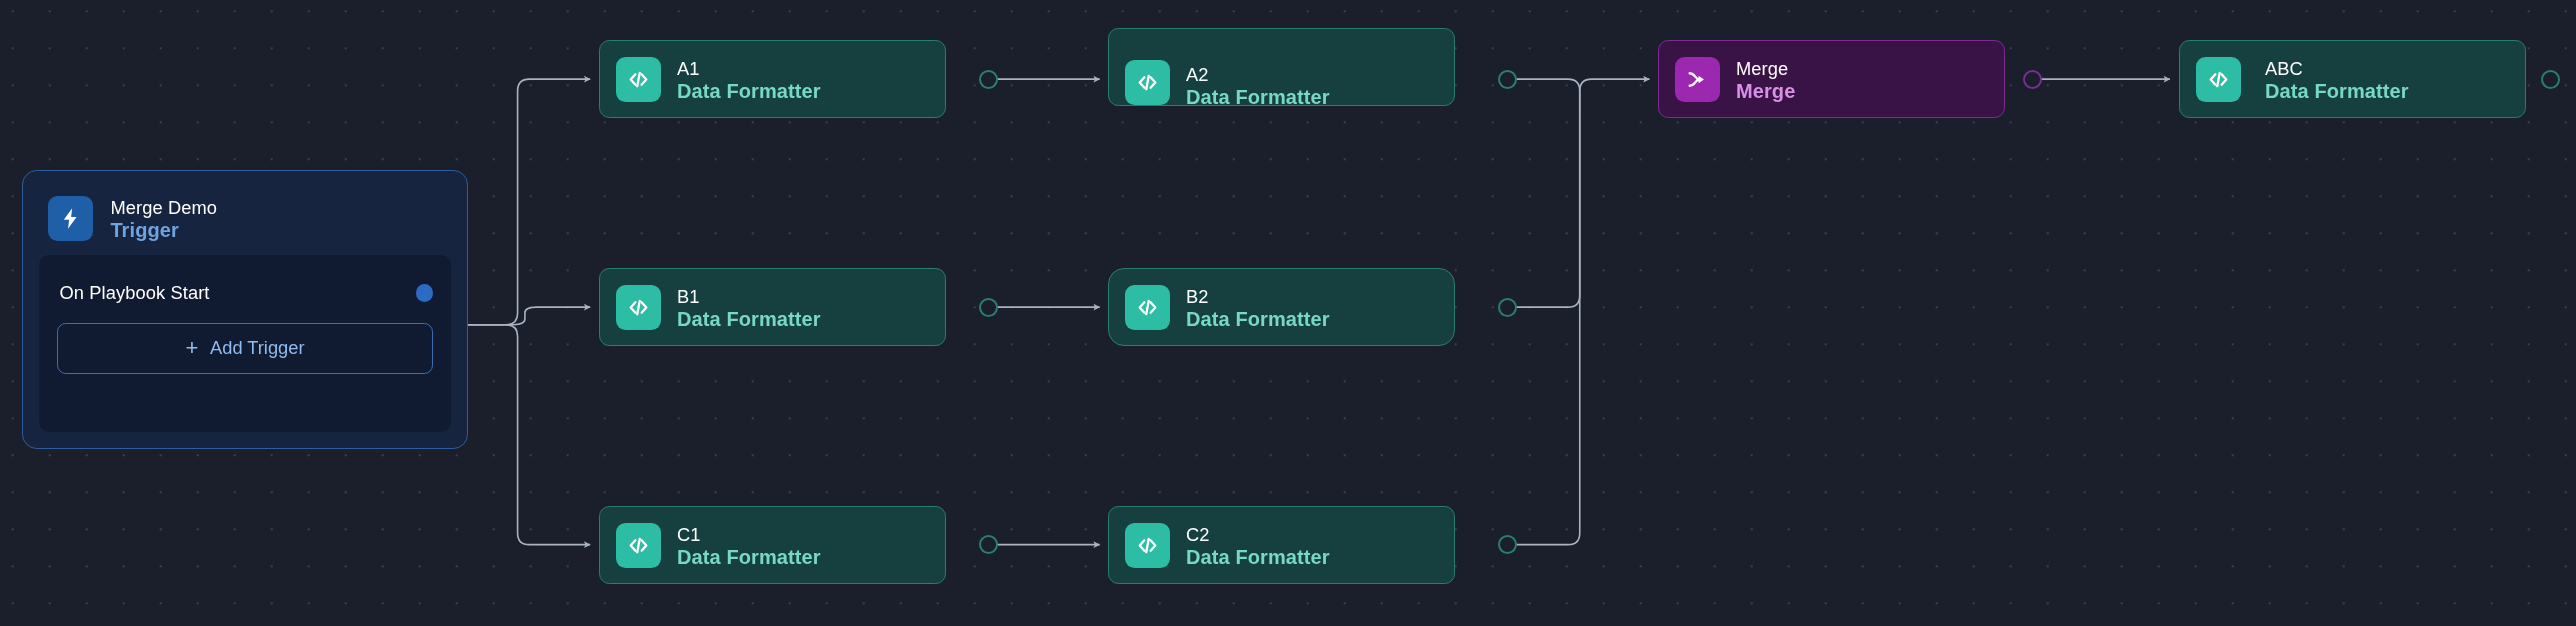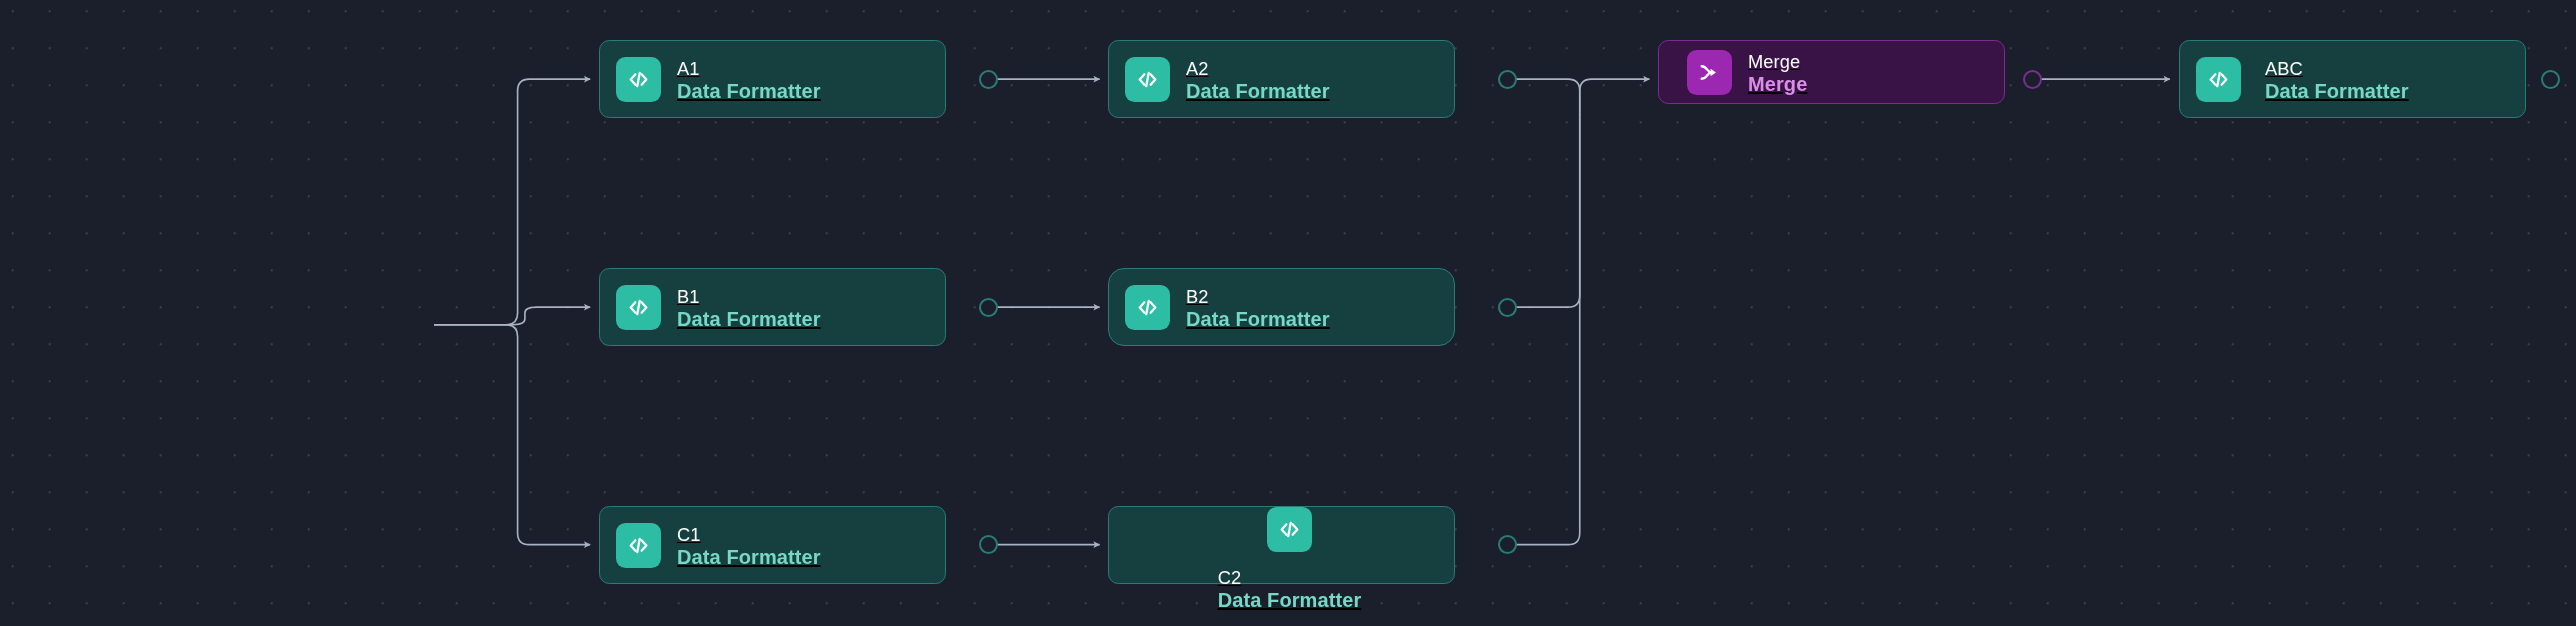--- a/index.html
+++ b/index.html
@@ -28,21 +28,20 @@
     pointer-events: none;
   }
 
   
   .node {
     position: absolute;
     box-sizing: border-box;
     display: flex;
     align-items: center;
     border-radius: 10.3px;
-    text-decoration: underline;
   }
   .node-icon {
     flex: 0 0 auto;
     width: 45px;
     height: 45px;
     border-radius: 9.5px;
     display: flex;
     align-items: center;
     justify-content: center;
   }
@@ -73,22 +72,22 @@
     background: #16403f;
     border: 1.2px solid #2a7d74;
     gap: 16px;
   }
   .node-action .node-icon { background: #2dbda4; }
   .node-action .node-sub { color: #77d8c6; }
 
   
   .node-merge {
     width: 347px;
-    height: 64px;
-    padding-left: 28px;
+    height: 78px;
+    padding-left: 16px;
     background: #3a1346;
     border: 1.2px solid #7c2d92;
     gap: 16px;
   }
   .node-merge .node-icon { background: #9c27b0; }
   .node-merge .node-sub { color: #d98ee8; }
 
   
   .port-ring {
     position: absolute;
@@ -192,37 +191,61 @@
 
       <path d="M2056,108 L2139,108 Q2155,108 2155,124 L2155,160"></path>
       <path d="M2056,419 L2139,419 Q2155,419 2155,403 L2155,160"></path>
       <path d="M2056,743 L2139,743 Q2155,743 2155,727 L2155,160"></path>
       <path d="M2155,160 L2155,124 Q2155,108 2171,108 L2250,108" marker-end="url(#arrow)"></path>
 
       <path d="M2773,108 L2960,108" marker-end="url(#arrow)"></path>
     </g>
   </svg>
 
+  <div id="trigger-card">
+    <div id="trigger-head">
+      <div class="node-icon">
+        <svg width="25" height="25" viewBox="0 0 24 24" aria-hidden="true">
+          <path d="M13.6 2.2 L5.6 13.2 h5.1 l-1.1 8.6 8.2 -11.2 h-5.2 z" fill="#ffffff"></path>
+        </svg>
+      </div>
+      <div class="node-text">
+        <div class="node-title">Merge Demo</div>
+        <div class="node-sub">Trigger</div>
+      </div>
+    </div>
+
+    <div id="trigger-body">
+      <div id="trigger-row">
+        <span id="trigger-row-label">On Playbook Start</span>
+        <span id="trigger-row-dot"></span>
+      </div>
+      <button id="add-trigger-btn">
+        <span id="add-trigger-plus">+</span>
+        <span>Add Trigger</span>
+      </button>
+    </div>
+  </div>
 
   <div class="node node-action" style="left:599px;  top:40px;">
     <div class="node-icon">
       <svg width="25" height="25" viewBox="0 0 24 24" aria-hidden="true" fill="none" stroke="#ffffff" stroke-width="2.2" stroke-linecap="round" stroke-linejoin="round">
         <polyline points="9,7 4.5,12 9,17"></polyline>
           <polyline points="15,7 19.5,12 15,17"></polyline>
           <line x1="13.2" y1="5.6" x2="10.8" y2="18.4"></line>
       </svg>
     </div>
     <div class="node-text">
       <div class="node-title">A1</div>
       <div class="node-sub">Data Formatter</div>
     </div>
   </div>
   <div class="port-ring port-teal" style="left:979px; top:70px;"></div>
 
-  <div class="node node-action" style="left:1108px; top:40px;">
+  <div class="node node-action" style="left:1108px; top:28px;align-items:flex-end;">
     <div class="node-icon">
       <svg width="25" height="25" viewBox="0 0 24 24" aria-hidden="true" fill="none" stroke="#ffffff" stroke-width="2.2" stroke-linecap="round" stroke-linejoin="round">
         <polyline points="9,7 4.5,12 9,17"></polyline>
           <polyline points="15,7 19.5,12 15,17"></polyline>
           <line x1="13.2" y1="5.6" x2="10.8" y2="18.4"></line>
       </svg>
     </div>
     <div class="node-text">
       <div class="node-title">A2</div>
       <div class="node-sub">Data Formatter</div>
@@ -268,21 +291,21 @@
           <line x1="13.2" y1="5.6" x2="10.8" y2="18.4"></line>
       </svg>
     </div>
     <div class="node-text">
       <div class="node-title">C1</div>
       <div class="node-sub">Data Formatter</div>
     </div>
   </div>
   <div class="port-ring port-teal" style="left:979px; top:535px;"></div>
 
-  <div class="node node-action" style="left:1108px; top:506px;flex-direction:column;">
+  <div class="node node-action" style="left:1108px; top:506px;">
     <div class="node-icon">
       <svg width="25" height="25" viewBox="0 0 24 24" aria-hidden="true" fill="none" stroke="#ffffff" stroke-width="2.2" stroke-linecap="round" stroke-linejoin="round">
         <polyline points="9,7 4.5,12 9,17"></polyline>
           <polyline points="15,7 19.5,12 15,17"></polyline>
           <line x1="13.2" y1="5.6" x2="10.8" y2="18.4"></line>
       </svg>
     </div>
     <div class="node-text">
       <div class="node-title">C2</div>
       <div class="node-sub">Data Formatter</div>

